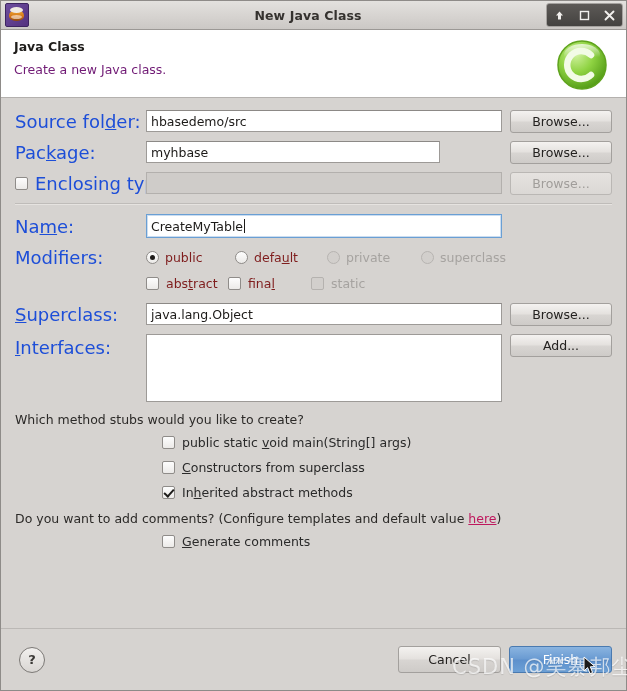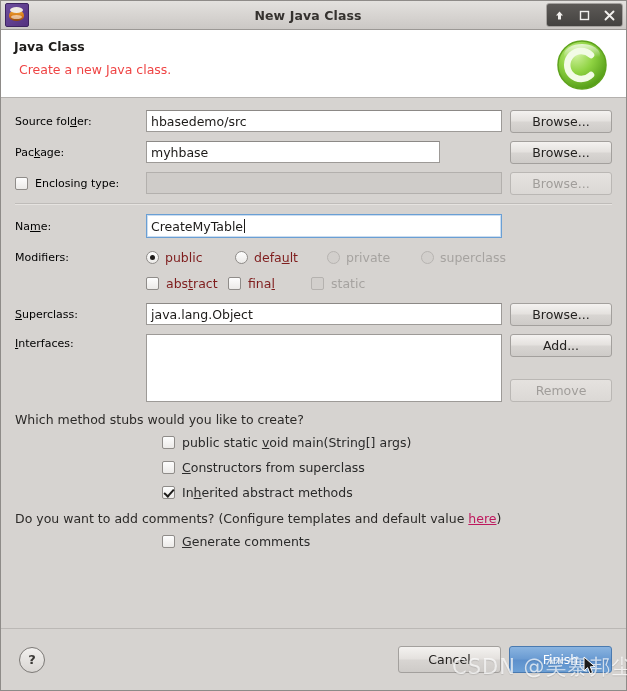--- a/index.html
+++ b/index.html
@@ -106,23 +106,22 @@
     height: 68px;
     box-sizing: border-box;
   }
   .header h1 {
     margin: 0 0 8px 0;
     font-size: 12.5px;
     font-weight: bold;
     color: #1f1d1b;
   }
   .header .sub {
-    margin-left: 5px;
-    font-size: 12.5px;
-    color: #ef4444;
+    font-size: 12.5px;
+    color: #701a75;
   }
   .badge {
     position: absolute;
     right: 17px; top: 8px;
     width: 54px; height: 54px;
   }
 
   
   .content {
     flex: 1 1 auto;
@@ -134,22 +133,22 @@
 
   .row {
     display: flex;
     align-items: center;
     margin-bottom: 9px;
     height: 22px;
   }
   .lbl {
     width: 131px;
     flex: 0 0 131px;
-    font-size: 11px;
-    color: #000000;
+    font-size: 18px;
+    color: #1d4ed8;
     white-space: nowrap;
   }
   .lbl.indent-cb {
     display: flex;
     align-items: center;
   }
   u { text-decoration: underline; }
 
   
   .txt {
@@ -495,21 +494,20 @@
       <div class="browse-col">
           <div class="btn">Browse...</div>
         </div>
     </div>
 
     <div class="q-row" style="margin-bottom:10px;">
       <div class="lbl" style="padding-top:3px;"><u>I</u>nterfaces:</div>
       <div class="listbox"></div>
       <div class="browse-col" style="display:flex;flex-direction:column;justify-content:space-between;height:68px;">
         <div class="btn">Add...</div>
-        <div class="btn disabled">Remove</div>
       </div>
     </div>
 
     <div class="q-text">Which method stubs would you like to create?</div>
 
     <div class="stub">
       <span class="cb"></span>
       <span>public static <u>v</u>oid main(String[] args)</span>
     </div>
     <div class="stub">

